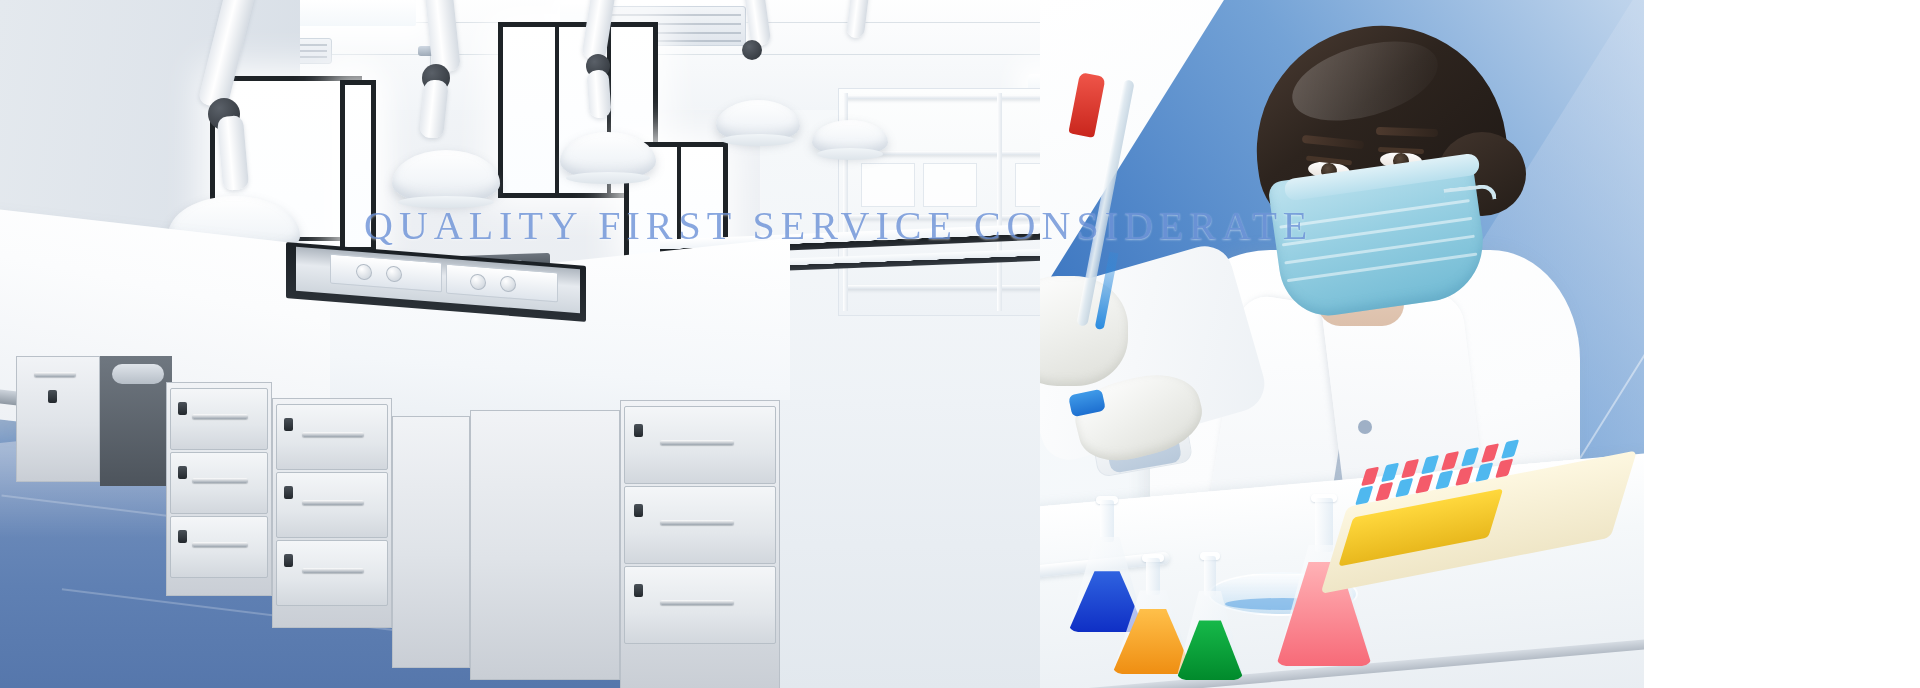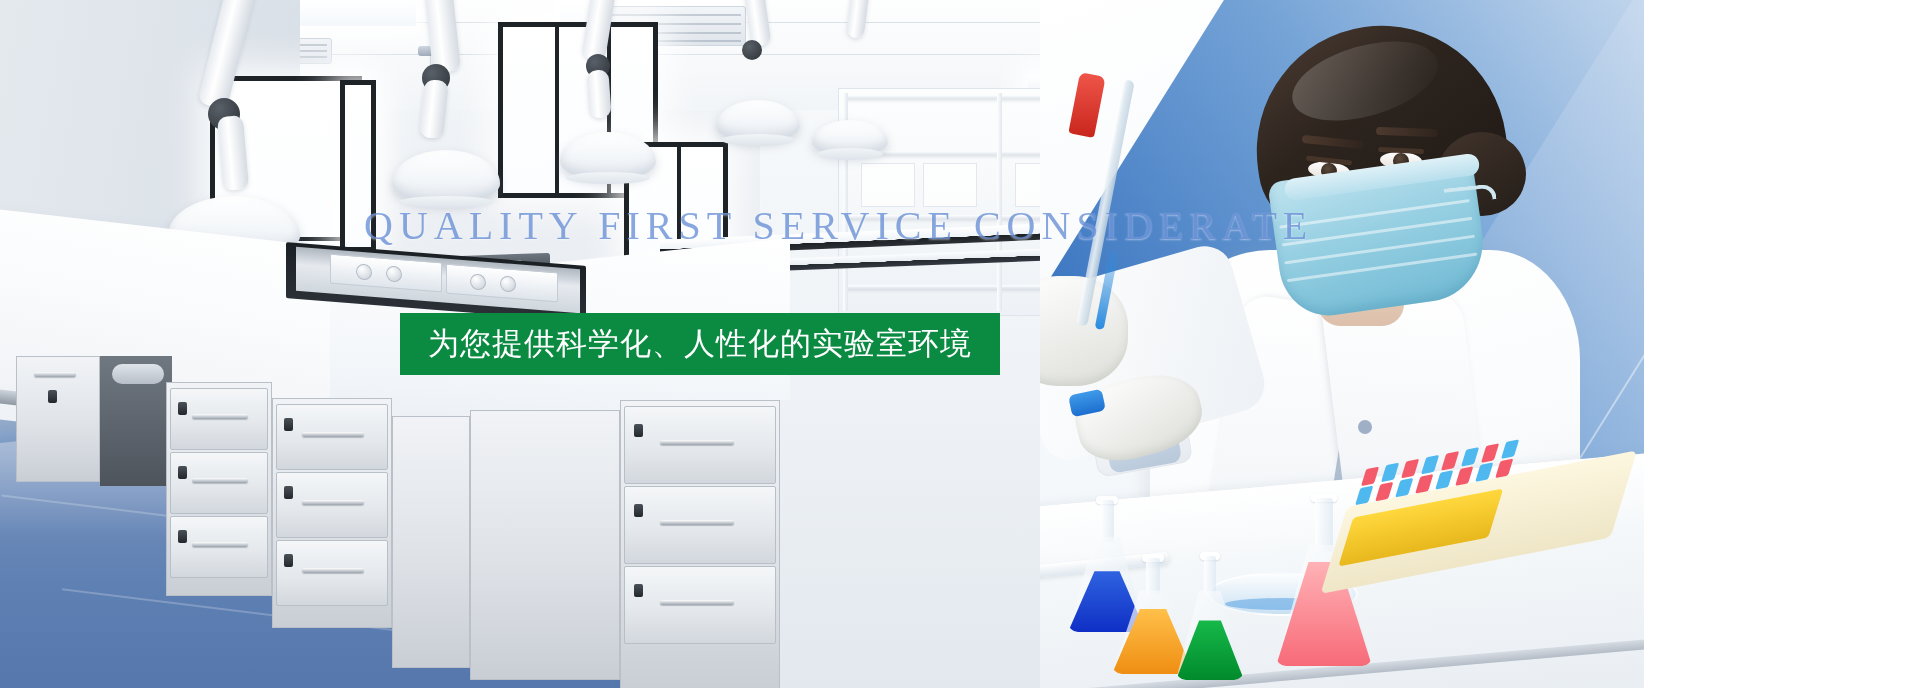--- a/index.html
+++ b/index.html
@@ -808,17 +808,14 @@
           <i class="tip" style="background:#f45b6a"></i>
         <i class="tip" style="background:#4fb8ef"></i>
           <i class="tip" style="background:#f45b6a"></i>
       </div>
     </div>
   </div>
 
   <div class="txt-en">QUALITY FIRST SERVICE CONSIDERATE</div>
 
 
-  <div class="green-band">
-    <span class="txt-sub">为您提供科学化、人性化的实验室环境</span>
-  </div>
 
 </div>
 
 </body></html>

